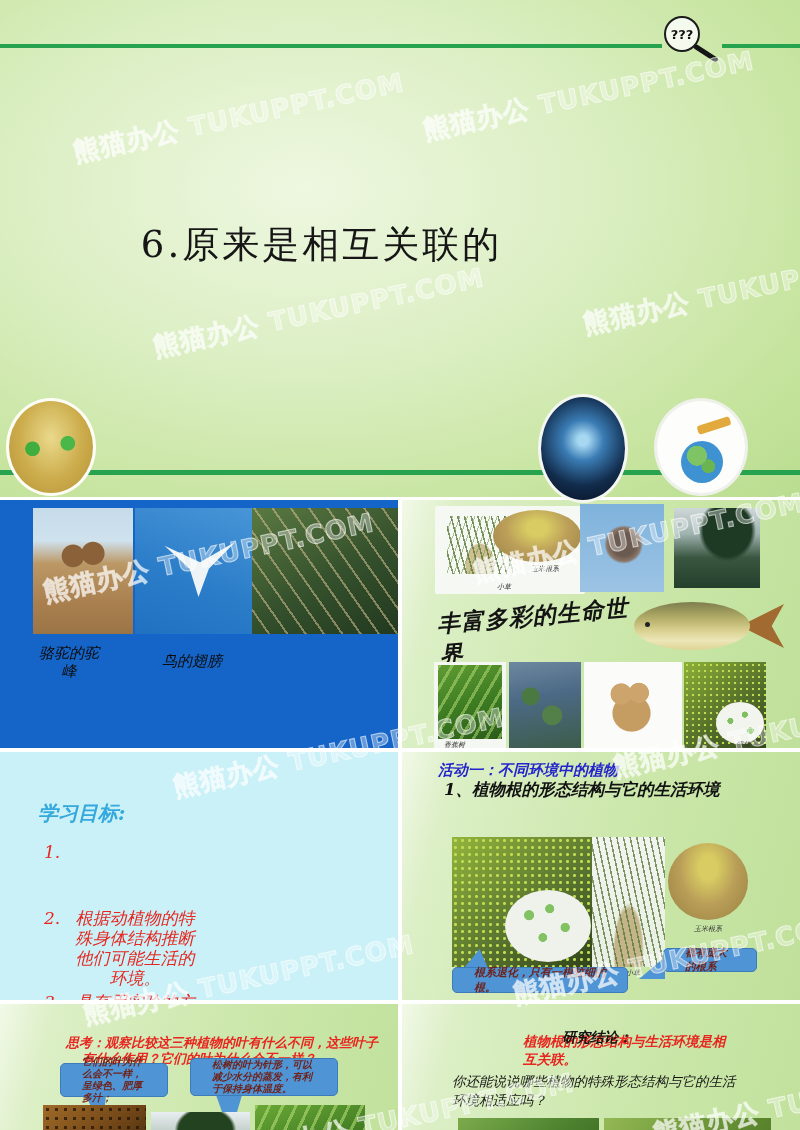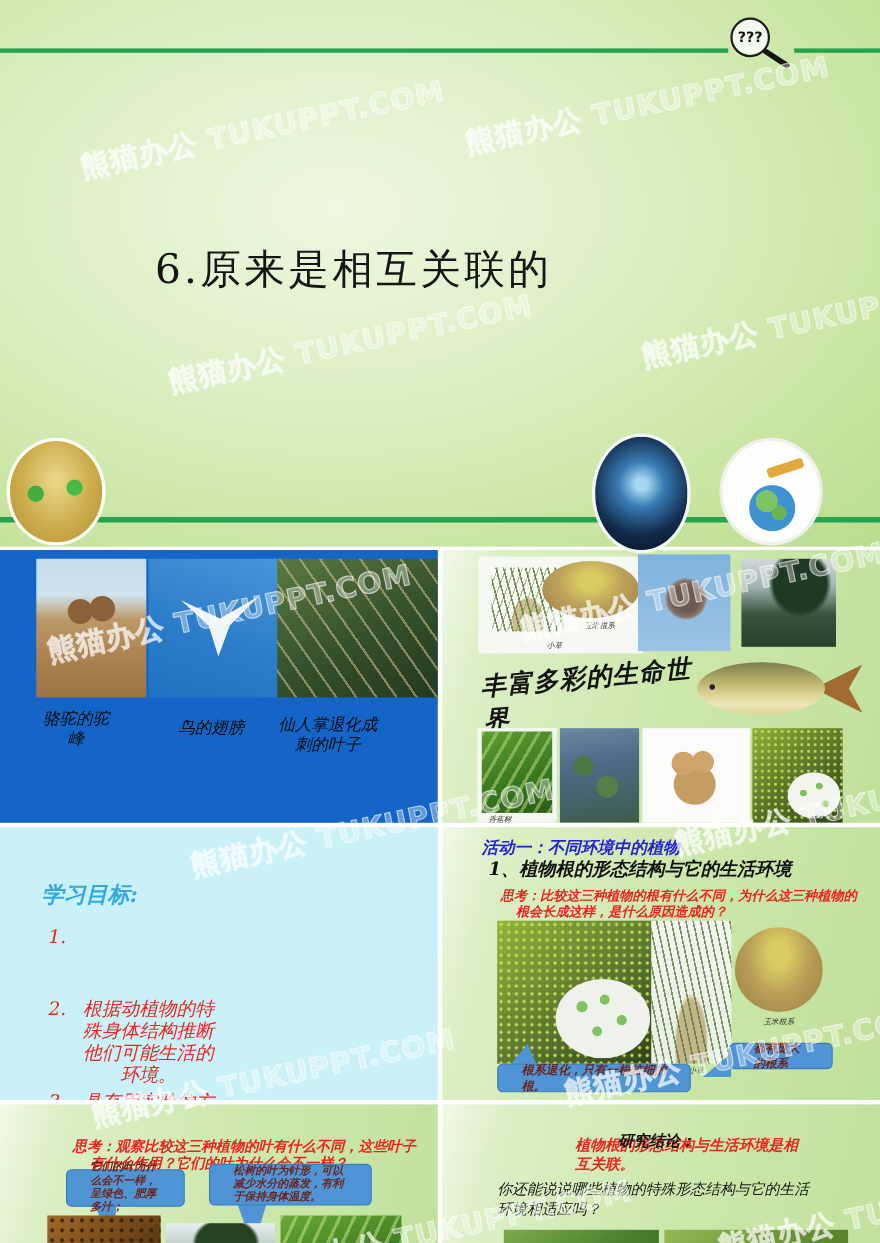--- a/index.html
+++ b/index.html
@@ -213,21 +213,20 @@
   </div>
 
   <div class="slide s-blue pos1">
     <div class="photo ph-camel"></div>
     <div class="photo ph-bird">
       <div class="bird-shape"></div>
     </div>
     <div class="photo ph-cactus"></div>
     <div class="cap cap1">骆驼的驼峰</div>
     <div class="cap cap2">鸟的翅膀</div>
-    <div class="cap cap3">仙人掌退化成刺的叶子</div>
   </div>
 
   <div class="slide s-green pos2">
     <div class="panel grass-panel">
       <div class="grass-sketch"></div>
       <div class="corn-oval"></div>
       <div class="tiny-label lbl-corn1">玉米根系</div>
       <div class="tiny-label lbl-grass1">小草</div>
     </div>
     <div class="photo ph-pigeon"></div>
@@ -257,21 +256,20 @@
     <div class="gnum g1">1.</div>
     <div class="gnum g2">2.</div>
     <div class="gtext g2">根据动植物的特殊身体结构推断他们可能生活的环境。</div>
     <div class="gnum g3">3.</div>
     <div class="gtext g3">具有用实验的方</div>
   </div>
 
   <div class="slide s-green pos4">
     <div class="act-tag">活动一：不同环境中的植物</div>
     <div class="act-head">1、植物根的形态结构与它的生活环境</div>
-    <div class="think think4">思考：比较这三种植物的根有什么不同，为什么这三种植物的根会长成这样，是什么原因造成的？</div>
     <div class="photo ph-duckweed-big">
       <div class="dw-big-circle"></div>
     </div>
     <div class="photo ph-grass2"></div>
     <div class="corn-circle"></div>
     <div class="tiny-label lbl-corn2">玉米根系</div>
     <div class="tiny-label lbl-grass2">小草</div>
     <div class="tail tail-l4"></div>
     <div class="callout co-l4">根系退化，只有一根较细的根。</div>
     <div class="tail tail-r4"></div>

